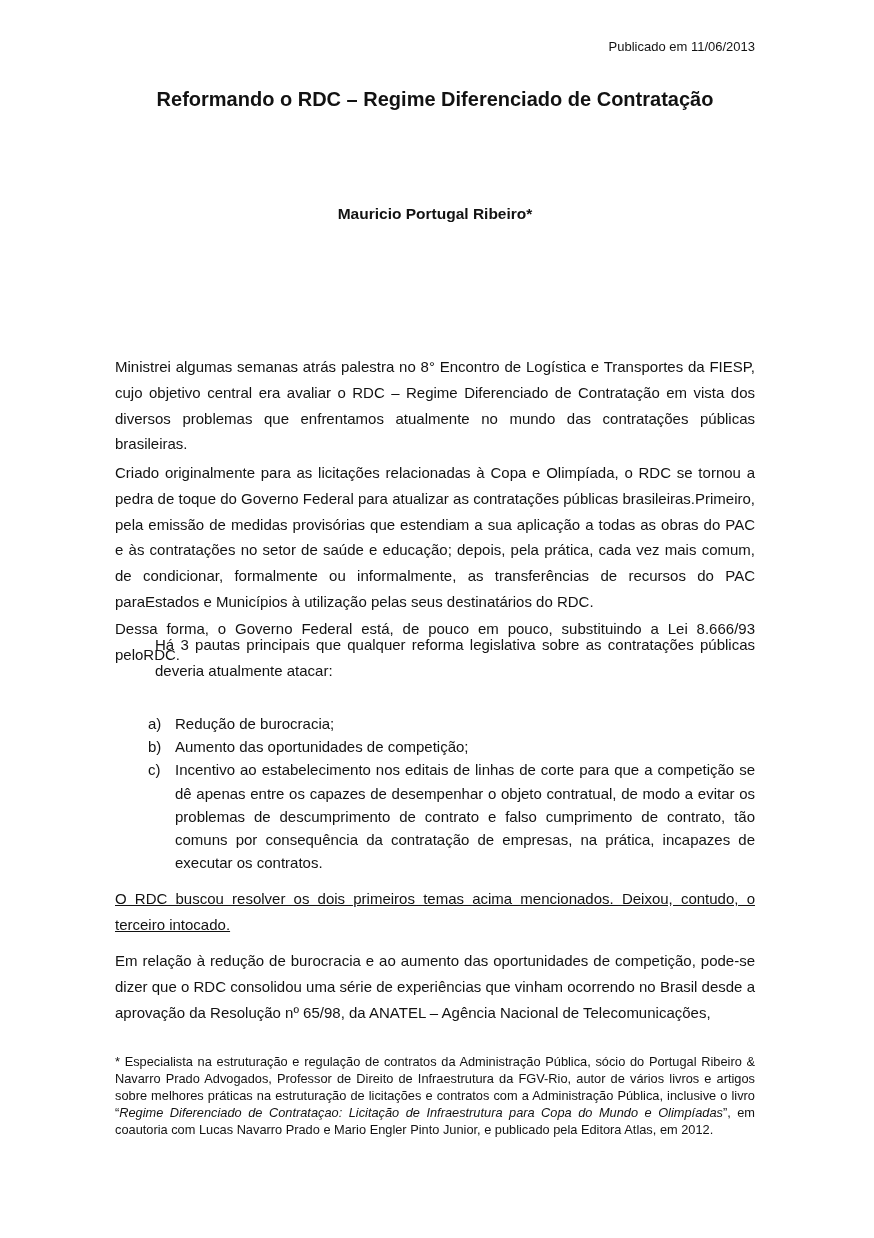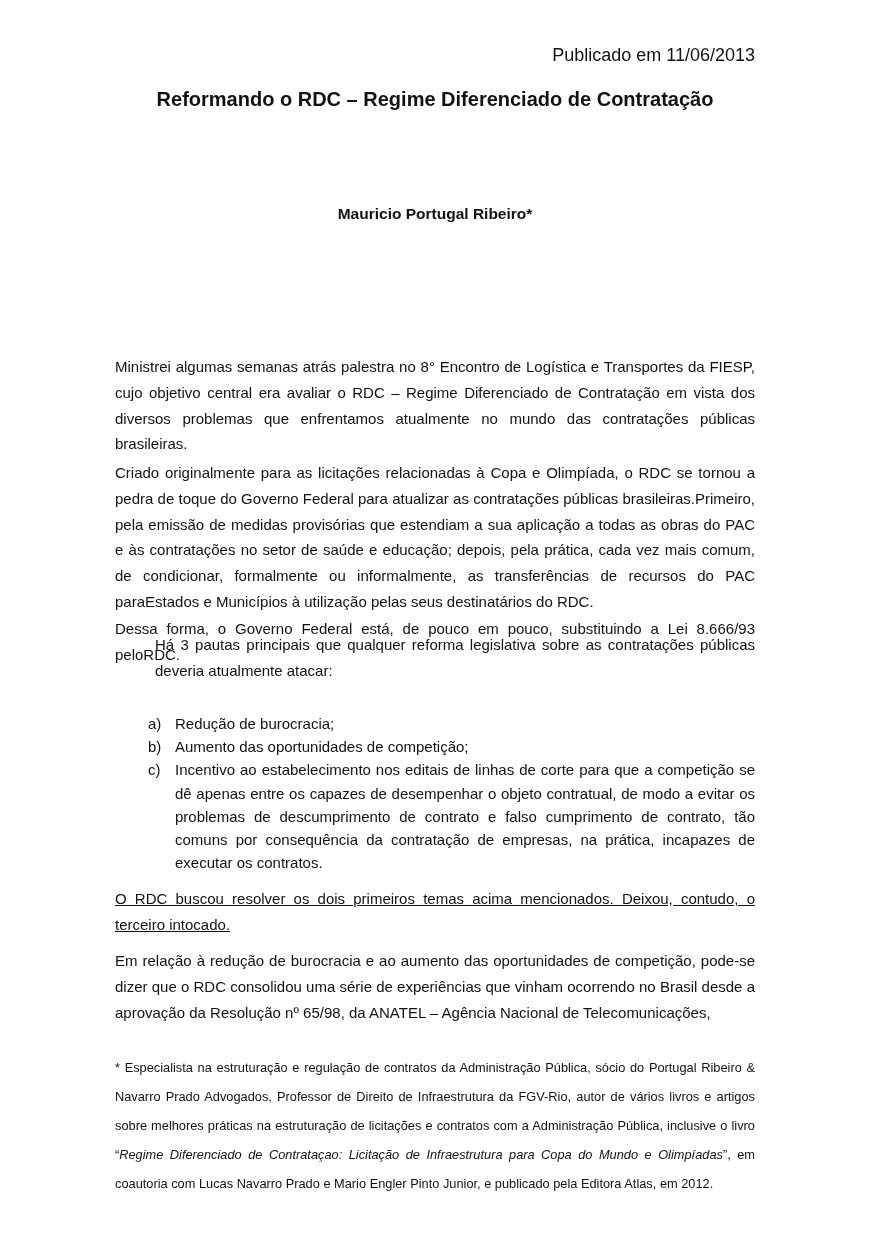--- a/index.html
+++ b/index.html
@@ -15,23 +15,23 @@
     font-family: "Liberation Sans", sans-serif;
     color: #121212;
     overflow: hidden;
   }
   .abs {
     position: absolute;
     left: 115px;
     right: 119px;
   }
   .date-line {
-    top: 44px;
+    top: 36px;
     text-align: right;
-    font-size: 18px;
+    font-size: 13px;
     line-height: 22px;
   }
   .doc-title {
     top: 88px;
     text-align: center;
     font-weight: 700;
     font-size: 20px;
     line-height: 22px;
     margin: 0;
   }
@@ -63,21 +63,21 @@
     text-align: justify;
   }
   .list-marker {
     position: absolute;
     left: 33px;
     top: 0;
   }
   .footnote {
     top: 1053px;
     font-size: 12.8px;
-    line-height: 29px;
+    line-height: 17px;
     text-align: justify;
   }
   .footnote .italic {
     font-style: italic;
   }
 </style>
 </head>
 <body>
 
 <div class="page">

